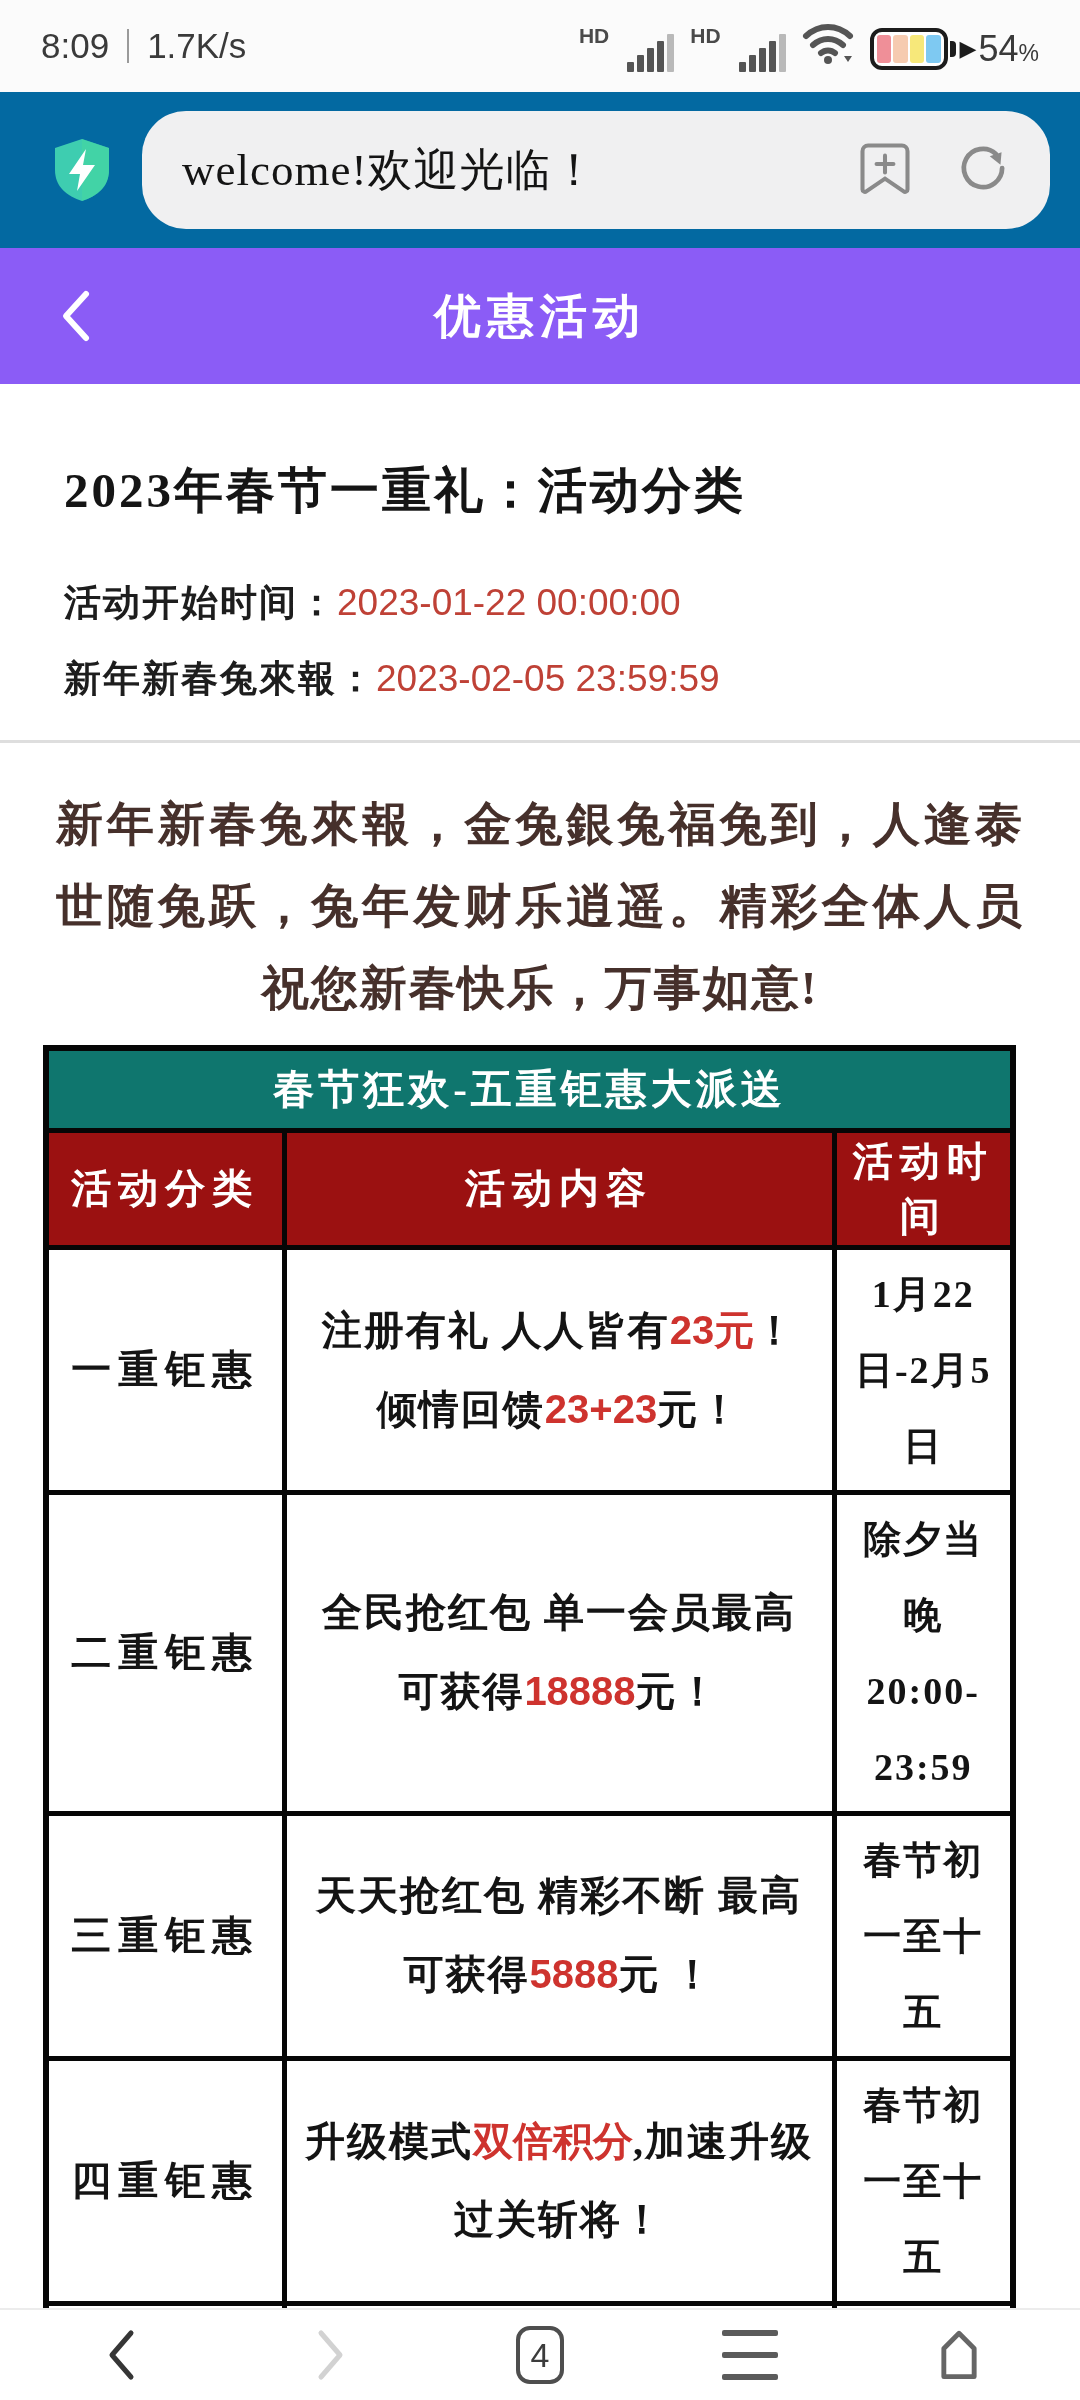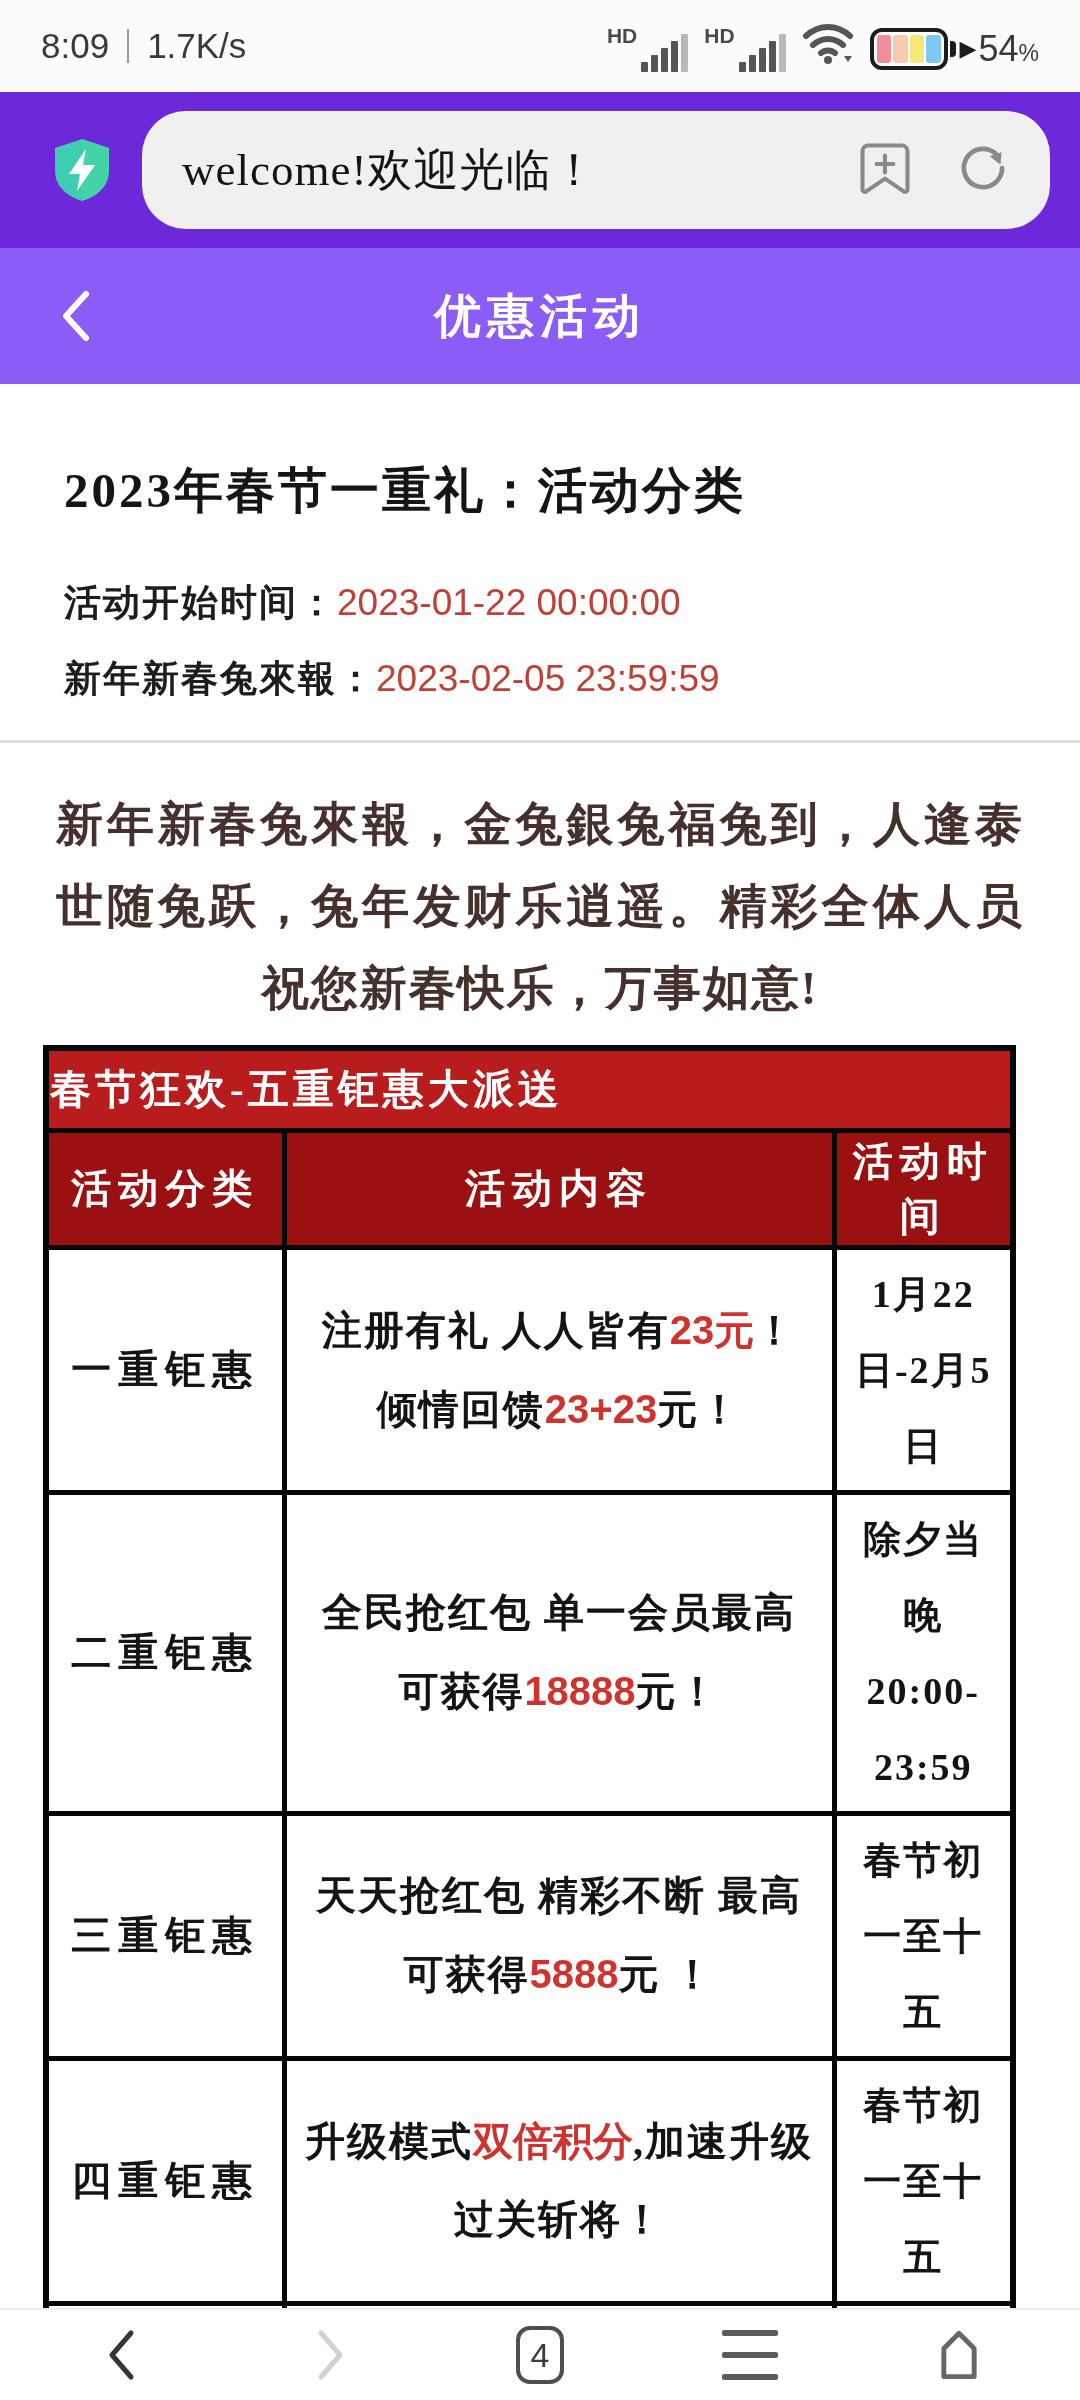--- a/index.html
+++ b/index.html
@@ -7,40 +7,40 @@
        font-family:"Liberation Serif", serif;}
   .screen{position:relative;width:1080px;height:2400px;overflow:hidden;background:#fbfbfb;}
 
   
   .status-bar{height:92px;display:flex;align-items:center;justify-content:space-between;
               padding:0 41px;box-sizing:border-box;background:#fbfbfb;
               font-family:Liberation Sans, sans-serif;color:#3a3a3a;}
   .sb-left{display:flex;align-items:center;gap:18px;font-size:35px;}
   .sb-divider{width:2px;height:34px;background:#9a9a9a;}
   .sb-right{display:flex;align-items:flex-end;gap:16px;}
-  .sig{display:flex;align-items:flex-start;gap:4px;}
+  .sig{display:flex;align-items:flex-start;gap:18px;}
   .sig .hd{font-size:21px;font-weight:bold;color:#4a4a4a;line-height:20px;}
   .bars{display:flex;align-items:flex-end;gap:3px;margin-top:8px;}
   .bars i{display:block;width:7px;background:#555;border-radius:1px;}
   .bars i:nth-child(1){height:10px}.bars i:nth-child(2){height:17px}
   .bars i:nth-child(3){height:24px}.bars i:nth-child(4){height:31px}
   .bars i:nth-child(5){height:38px;background:#b9b9b9}
   .wifi{margin-bottom:2px;}
   .battery-wrap{display:flex;align-items:center;margin-bottom:2px;}
   .battery{width:78px;height:42px;border:4px solid #1c1c1c;border-radius:12px;
            display:flex;align-items:stretch;gap:2px;padding:3px;box-sizing:border-box;background:#fff;}
   .battery .st{width:15px;border-radius:3px;}
   .st1{background:#ef8f98}.st2{background:#f6cbb0}.st3{background:#f7e87a}.st4{background:#7ec9f2}
   .bat-nub{width:6px;height:16px;background:#1c1c1c;border-radius:0 4px 4px 0;margin-left:2px;}
   .bat-tri{font-size:22px;color:#1c1c1c;margin-left:4px;line-height:22px;}
   .bat-text{font-size:36px;color:#3a3a3a;margin-left:2px;}
   .bat-unit{font-size:23px;}
 
   
-  .url-row{height:156px;display:flex;align-items:center;background:#6d28d9;padding:0 30px 0 50px;box-sizing:border-box;}
+  .url-row{height:156px;display:flex;align-items:center;background:#0369a1;padding:0 30px 0 50px;box-sizing:border-box;}
   .shield{flex:0 0 auto;margin-right:28px;display:flex;}
   .url-pill{flex:1;height:118px;background:#f0f0f1;border-radius:44px;display:flex;align-items:center;
             padding:0 40px;box-sizing:border-box;}
   .url-text{flex:1;font-size:45px;color:#141414;letter-spacing:1px;white-space:nowrap;overflow:hidden;}
   .pill-icons{display:flex;align-items:center;gap:44px;}
 
   
   .page-header{height:136px;background:#8b5cf6;display:flex;align-items:center;position:relative;}
   .back-btn{position:absolute;left:40px;top:0;bottom:0;display:flex;align-items:center;padding:0 16px;}
   .ph-title{flex:1;text-align:center;color:#fff;font-size:47px;font-weight:600;letter-spacing:6px;}
@@ -52,21 +52,21 @@
   .date-line{margin-bottom:26px;color:#1d1d1d;font-weight:600;}
   .date-val{color:#bf4136;font-family:"Liberation Sans", sans-serif;font-weight:400;letter-spacing:0;}
   .divider{height:3px;background:#dedede;margin-top:36px;}
   .intro{margin:40px 56px 0 56px;font-size:47px;line-height:82px;color:#46302b;font-weight:600;
          text-align:justify;text-align-last:center;letter-spacing:2px;}
 
   
   table.promo{border-collapse:collapse;table-layout:fixed;margin:16px 0 0 43px;width:967px;
               border:6px solid #060606;}
   table.promo td,table.promo th{border:5px solid #060606;box-sizing:border-box;vertical-align:middle;}
-  .t-title{background:#b91c1c;color:#fff;font-size:41px;font-weight:600;
+  .t-title{background:#0f766e;color:#fff;font-size:41px;font-weight:600;text-align:center;
            height:82px;letter-spacing:4px;}
   tr.head th{background:#9b1111;color:#fff;font-size:40px;font-weight:600;text-align:center;
              height:78px;letter-spacing:7px;}
   #tb1 tr{height:152px;}
   td.cat{font-size:40px;color:#141414;text-align:center;letter-spacing:7px;font-weight:600;
          padding:6px 10px;line-height:74px;}
   td.cont{font-size:40px;color:#141414;text-align:center;letter-spacing:2px;font-weight:600;
           padding:8px 16px;line-height:78px;}
   td.time{font-size:38px;color:#141414;text-align:center;letter-spacing:2px;font-weight:600;
           padding:6px 8px;line-height:76px;}

